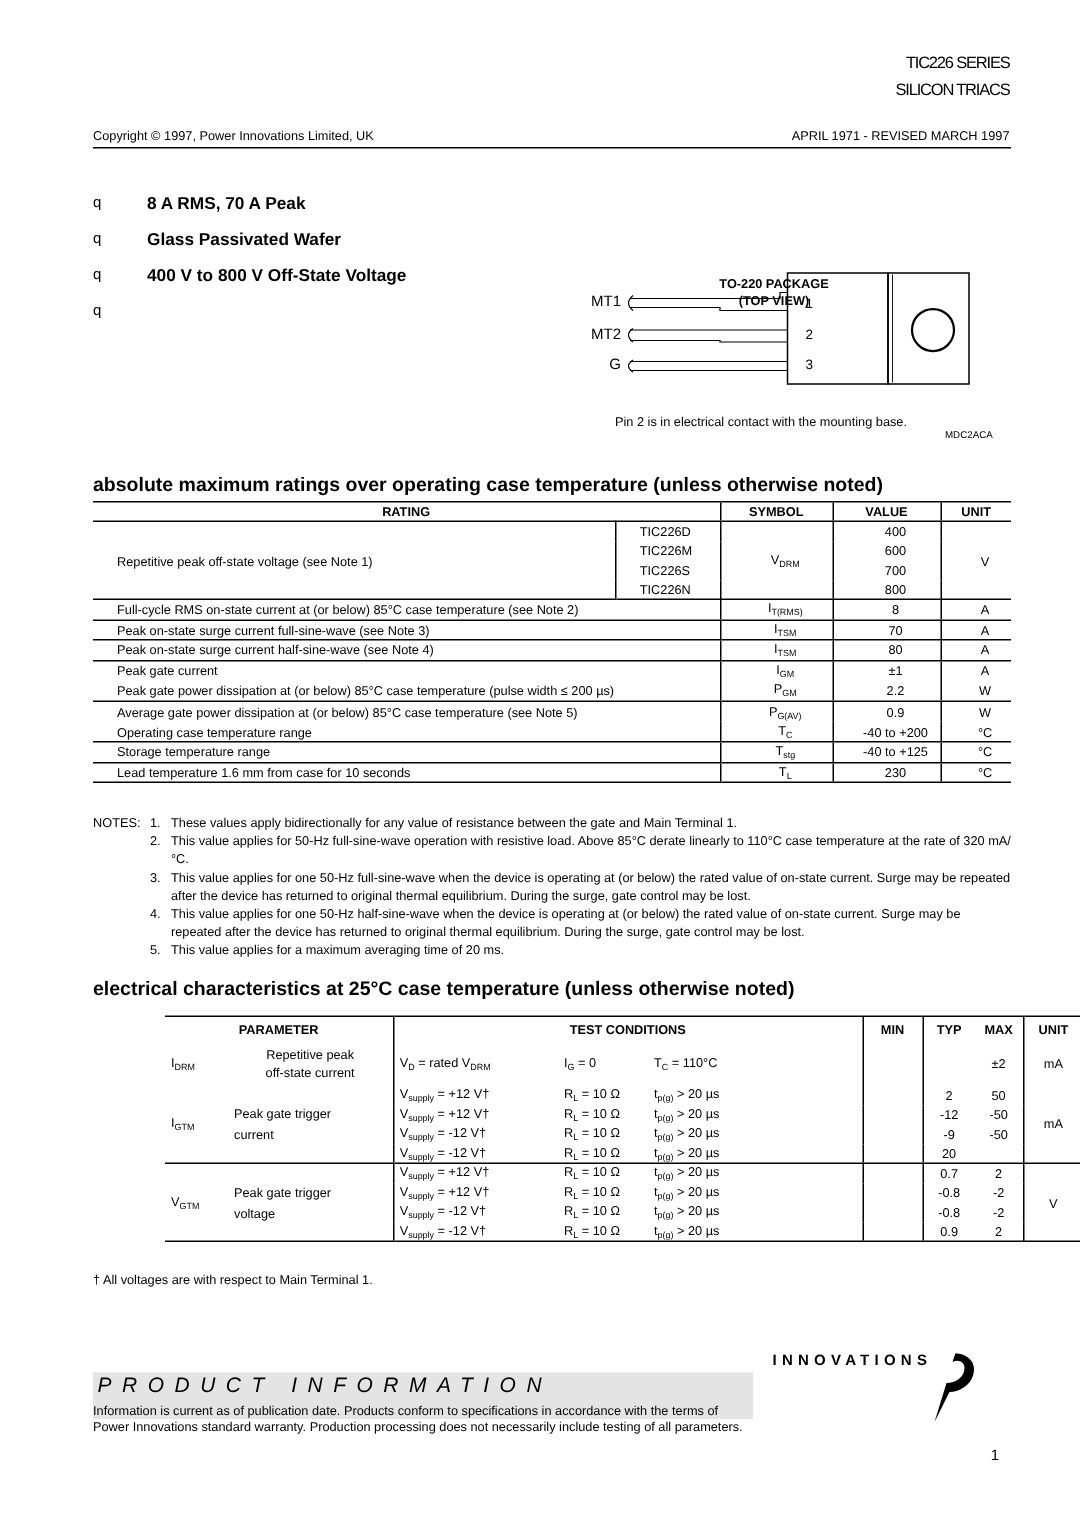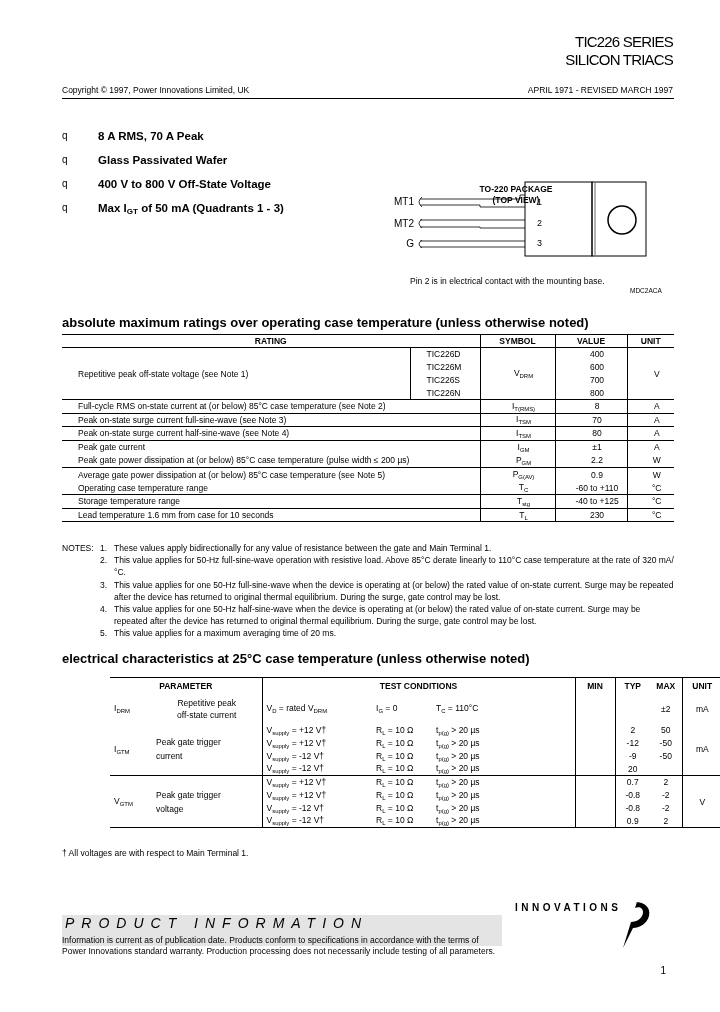--- a/index.html
+++ b/index.html
@@ -1,19 +1,19 @@
 <!DOCTYPE html>
 <html><head>
 <meta charset="utf-8">
 <style>
   * { box-sizing: border-box; margin: 0; padding: 0; }
   html, body { width: 720px; height: 1012px; background: #fff; }
   body { position: relative; font-family: "Liberation Sans", sans-serif; color: #000; overflow: hidden; }
   .abs { position: absolute; }
-  .title { right: 47px; top: 33px; text-align: right; font-size: 15px; line-height: 18px; letter-spacing: -0.8px; }
+  .title { right: 47px; top: 33px; text-align: right; font-size: 11px; line-height: 18px; letter-spacing: -0.8px; }
   .copyright { left: 62px; top: 85px; font-size: 8.5px; }
   .dateline { right: 47px; top: 85px; font-size: 8.5px; }
   .rule { left: 62px; width: 612px; height: 1px; background: #000; }
 
   .features { left: 62px; top: 130px; font-size: 11.5px; font-weight: bold; }
   .feature { height: 24px; display: flex; }
   .feature .bullet { width: 36px; font-weight: normal; font-size: 10px; padding-left: 0; }
   sub { font-size: 70%; vertical-align: -2px; }
 
   .pkg-title { left: 460px; top: 152px; width: 112px; text-align: center; font-size: 8.5px; font-weight: bold; line-height: 11px; margin-top: 32px; }
@@ -71,21 +71,20 @@
   <div class="feature">
     <span class="bullet">q</span>
     <span>Glass Passivated Wafer</span>
   </div>
   <div class="feature">
     <span class="bullet">q</span>
     <span>400 V to 800 V Off-State Voltage</span>
   </div>
   <div class="feature">
     <span class="bullet">q</span>
-    <span><span>Max I</span><sub>GT</sub><span> of 50 mA (Quadrants 1 - 3)</span></span>
   </div>
 </div>
 
 <div class="abs pkg-title">
   <div>TO-220 PACKAGE</div>
   <div>(TOP VIEW)</div>
 </div>
 <svg class="abs" style="left:380px; top:175px;" width="300" height="90">
 
   <rect x="145" y="7" width="67" height="74" fill="none" stroke="#000" stroke-width="1"></rect>
@@ -179,21 +178,21 @@
     </tr>
     <tr class="nb">
       <td colspan="2">Average gate power dissipation at (or below) 85°C case temperature (see Note 5)</td>
       <td class="vb c"><span>P</span><sub>G(AV)</sub></td>
       <td class="vb c">0.9</td>
       <td class="vb c">W</td>
     </tr>
     <tr>
       <td colspan="2">Operating case temperature range</td>
       <td class="vb c"><span>T</span><sub>C</sub></td>
-      <td class="vb c">-60 to +110</td>
+      <td class="vb c">-40 to +200</td>
       <td class="vb c">°C</td>
     </tr>
     <tr>
       <td colspan="2">Storage temperature range</td>
       <td class="vb c"><span>T</span><sub>stg</sub></td>
       <td class="vb c">-40 to +125</td>
       <td class="vb c">°C</td>
     </tr>
     <tr>
       <td colspan="2">Lead temperature 1.6 mm from case for 10 seconds</td>

